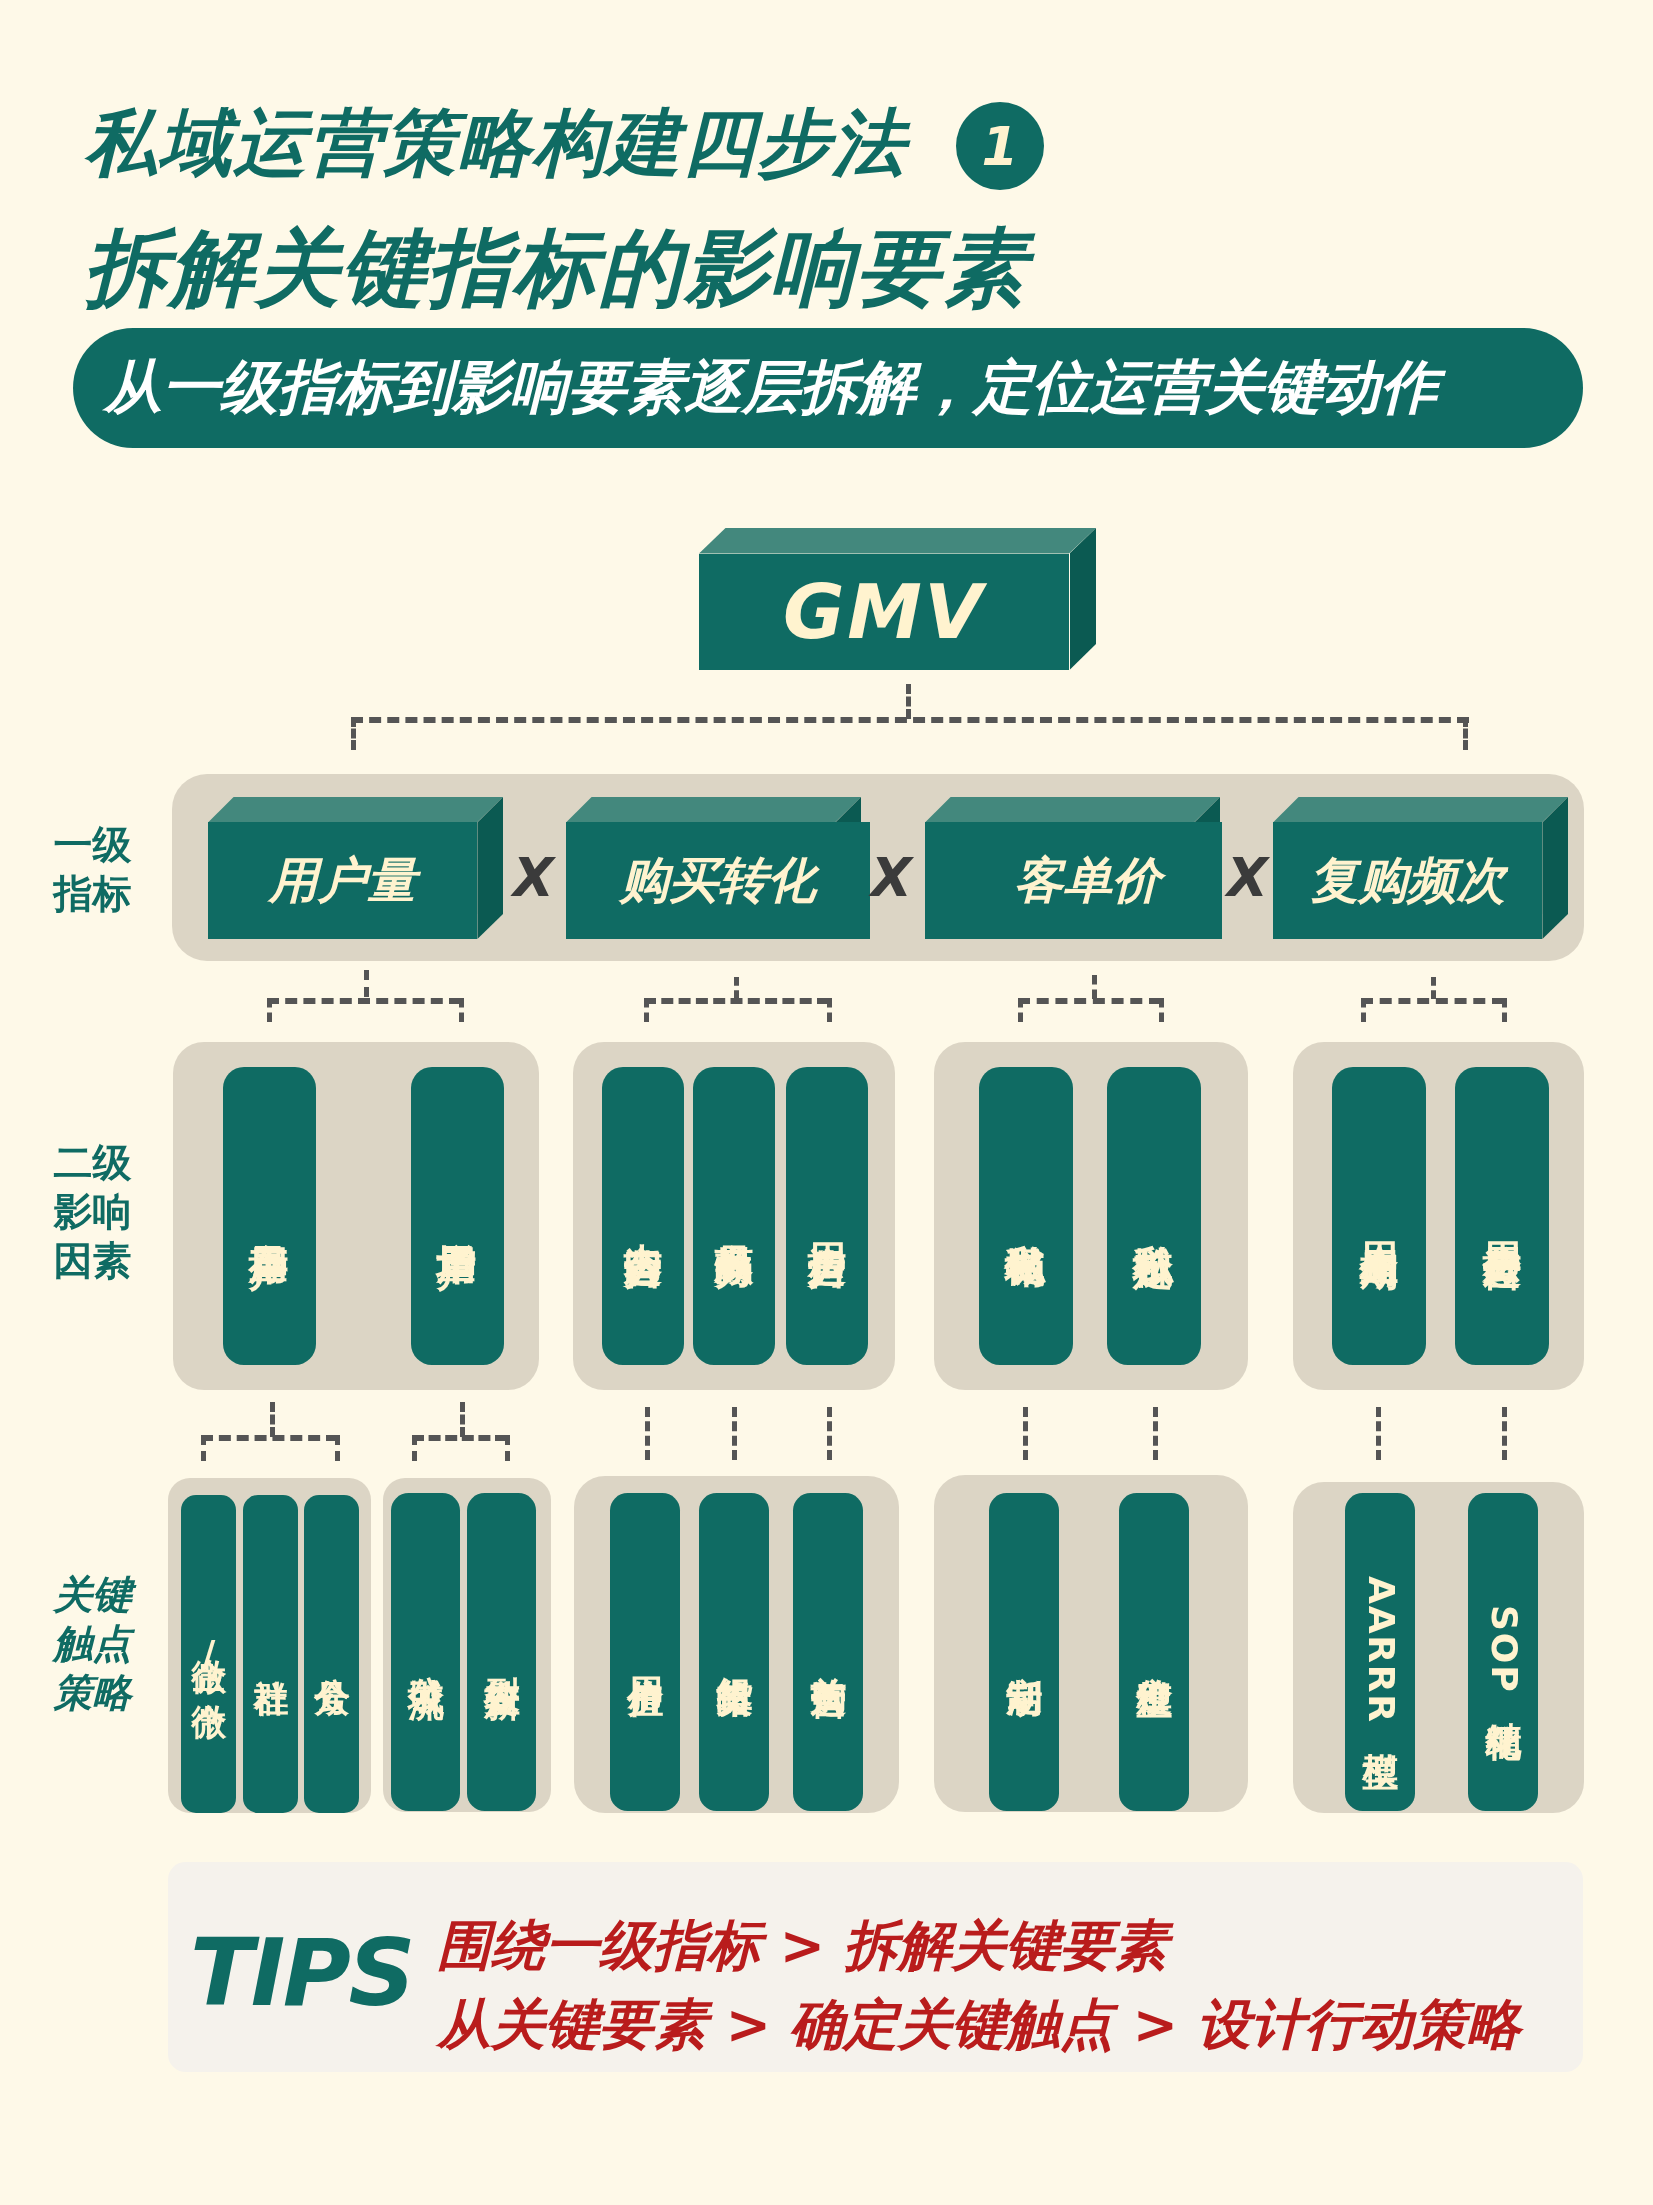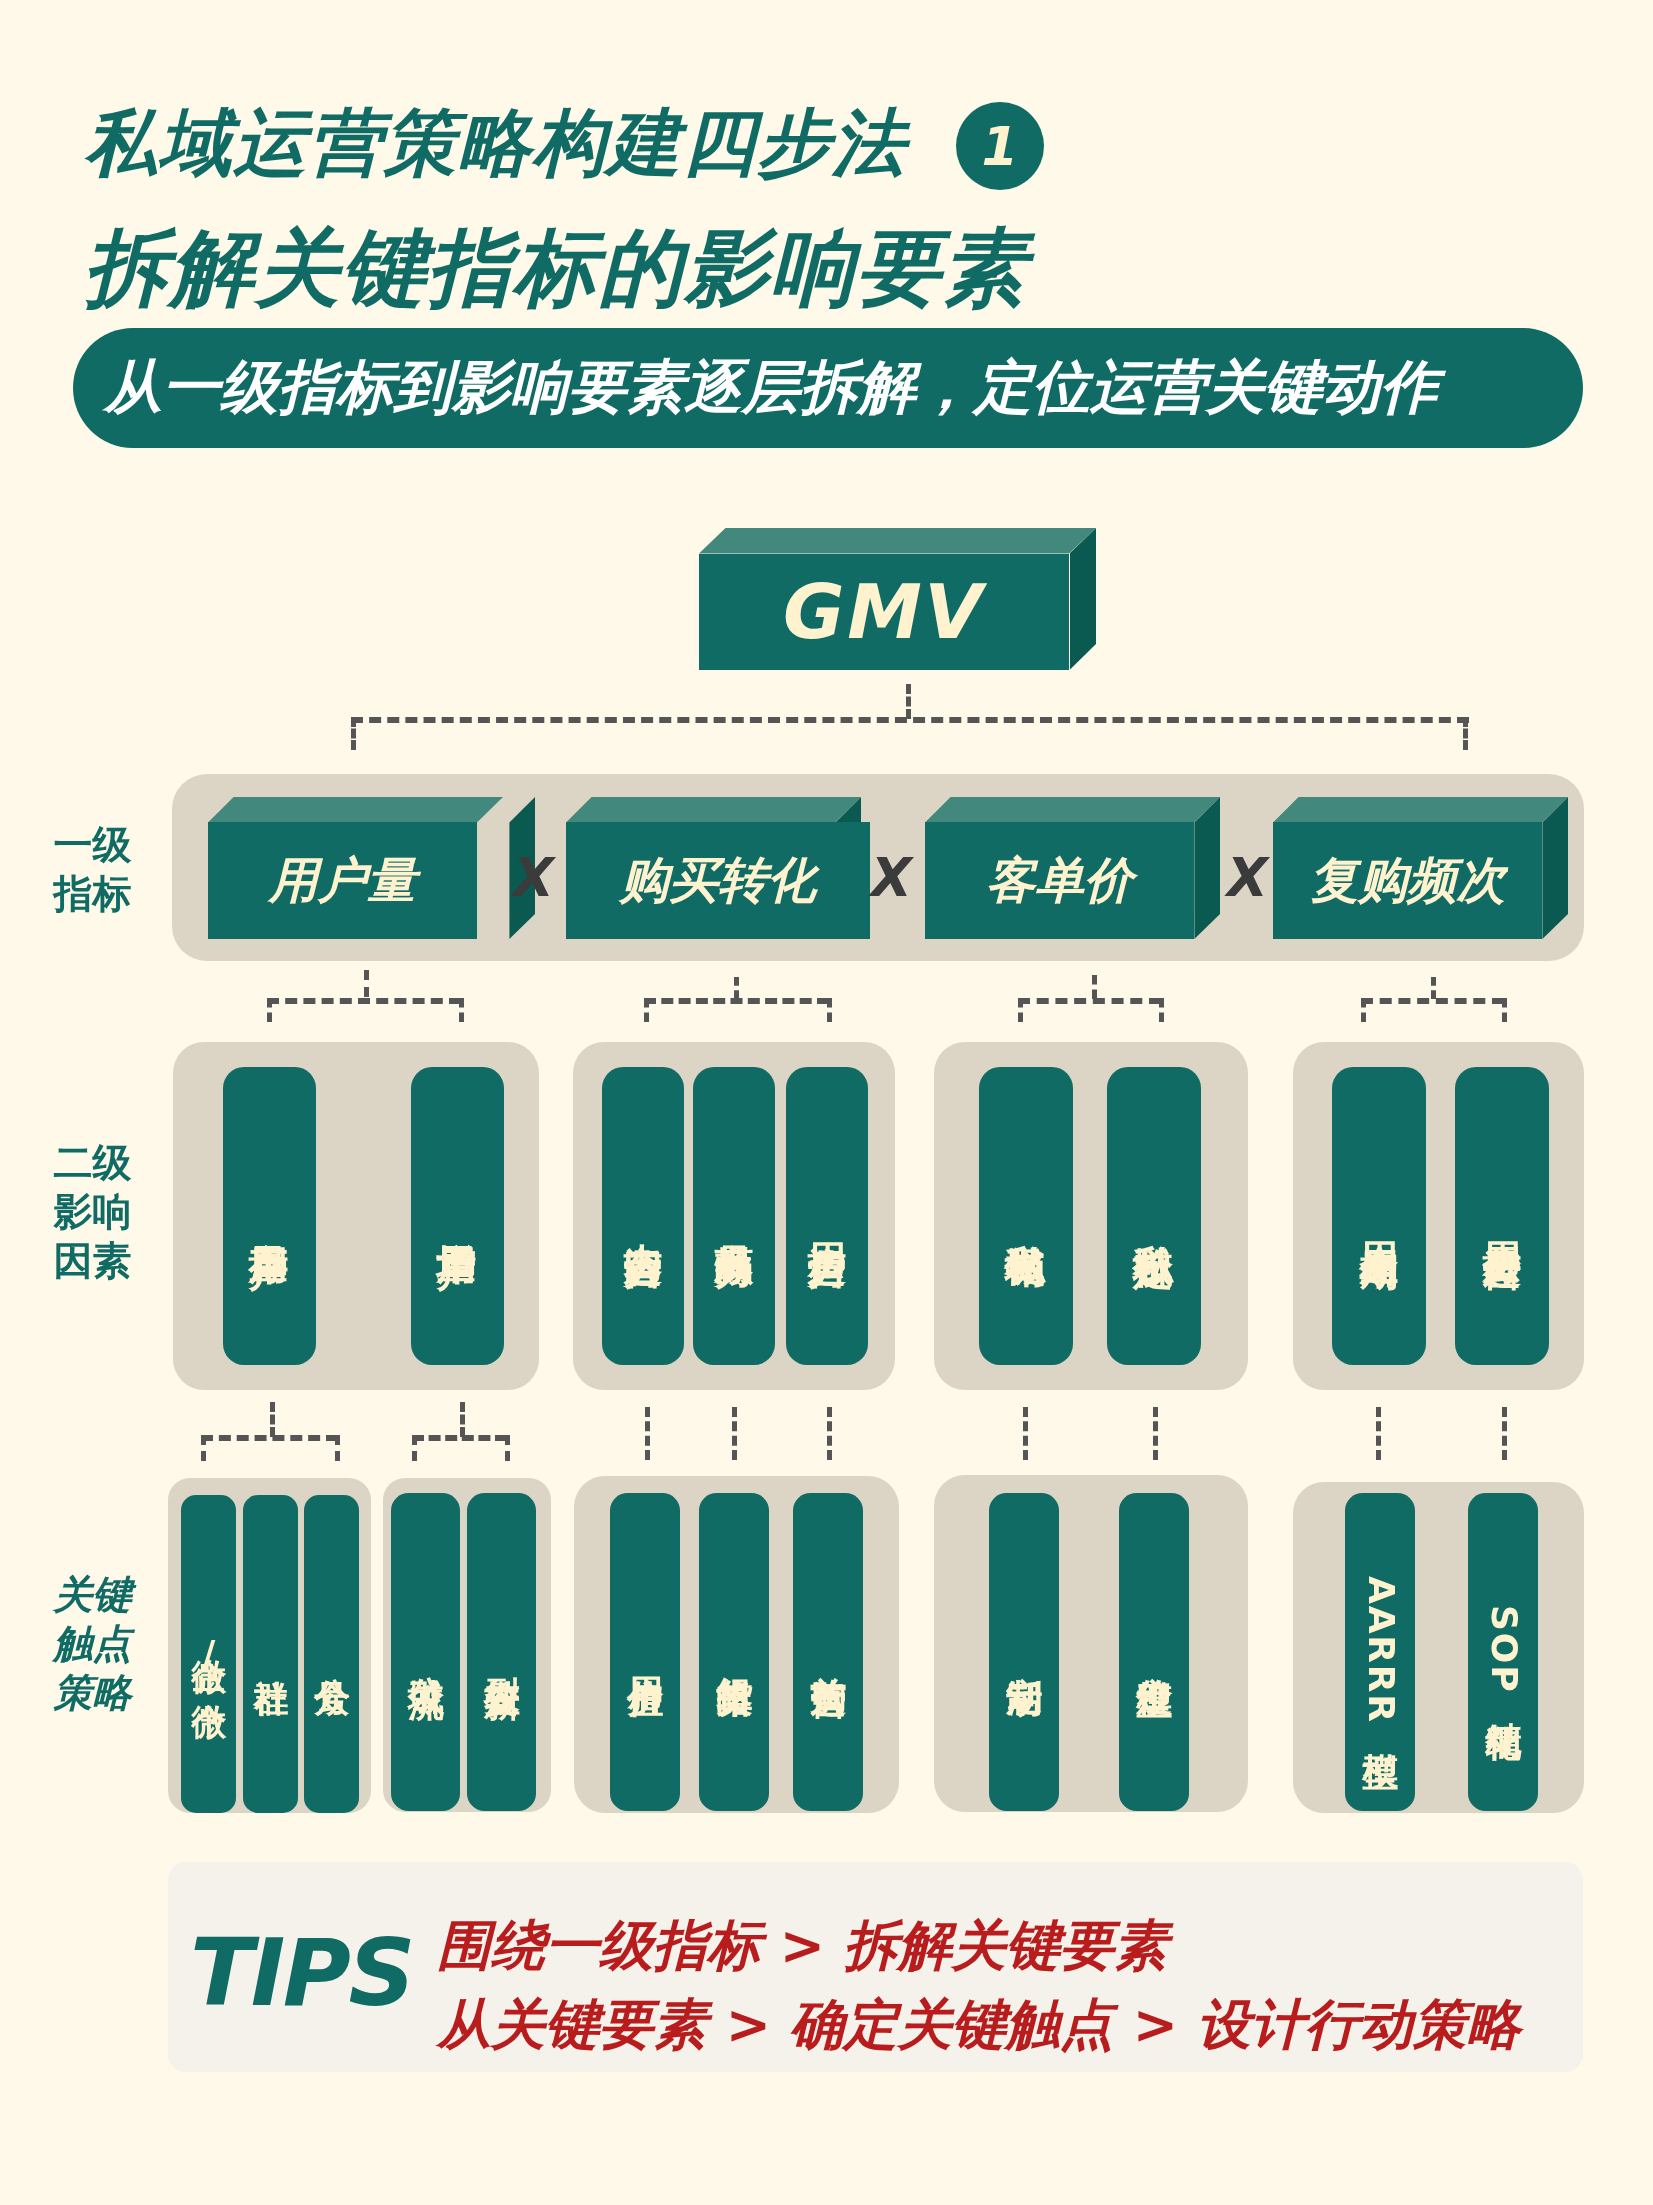--- a/index.html
+++ b/index.html
@@ -52,38 +52,38 @@
 指标</div>
 <div class="rowlabel" style="top:1138px;white-space:pre;">二级
 影响
 因素</div>
 <div class="rowlabel" style="top:1570px;white-space:pre;font-style:italic;">关键
 触点
 策略</div>
 
 <div class="panel" style="left:172px;top:774px;width:1412px;height:187px;border-radius:35px;"></div>
 
-<div class="box3d" style="left:208px;top:797px;width:295px;height:142px;padding-left:32px;">
+<div class="box3d" style="left:208px;top:797px;width:295px;height:142px;">
   <div class="top" style="width:295px;height:25.6px;clip-path:polygon(25.6px 0,295px 0,269px 25.6px,0 25.6px);"></div>
   <div class="side" style="top:0;width:25.6px;height:142px;clip-path:polygon(25.6px 0,25.6px 117px,0 142px,0 25.6px);"></div>
   <div class="face" style="width:269px;height:117px;font-size:49px;">用户量</div>
 </div>
 <div class="xmark" style="left:513px;top:847px;">X</div>
 
 <div class="box3d" style="left:566px;top:797px;width:295px;height:142px;">
   <div class="top" style="width:295px;height:25.6px;clip-path:polygon(25.6px 0,295px 0,269px 25.6px,0 25.6px);"></div>
   <div class="side" style="top:0;width:25.6px;height:142px;clip-path:polygon(25.6px 0,25.6px 117px,0 142px,0 25.6px);"></div>
   <div class="face" style="width:304px;height:117px;font-size:49px;">购买转化</div>
 </div>
 <div class="xmark" style="left:871px;top:847px;">X</div>
 
 <div class="box3d" style="left:925px;top:797px;width:295px;height:142px;">
   <div class="top" style="width:295px;height:25.6px;clip-path:polygon(25.6px 0,295px 0,269px 25.6px,0 25.6px);"></div>
   <div class="side" style="top:0;width:25.6px;height:142px;clip-path:polygon(25.6px 0,25.6px 117px,0 142px,0 25.6px);"></div>
-  <div class="face" style="width:269px;height:117px;font-size:49px;">客单价</div>
+  <div class="face" style="width:269px;height:117px;font-size:49px;padding-left:28px;">客单价</div>
 </div>
 <div class="xmark" style="left:1227px;top:847px;">X</div>
 
 <div class="box3d" style="left:1273px;top:797px;width:295px;height:142px;">
   <div class="top" style="width:295px;height:25.6px;clip-path:polygon(25.6px 0,295px 0,269px 25.6px,0 25.6px);"></div>
   <div class="side" style="top:0;width:25.6px;height:142px;clip-path:polygon(25.6px 0,25.6px 117px,0 142px,0 25.6px);"></div>
   <div class="face" style="width:269px;height:117px;font-size:49px;">复购频次</div>
 </div>
 
 <div class="dash-v" style="left:364px;top:970px;height:26.5px;"></div>

